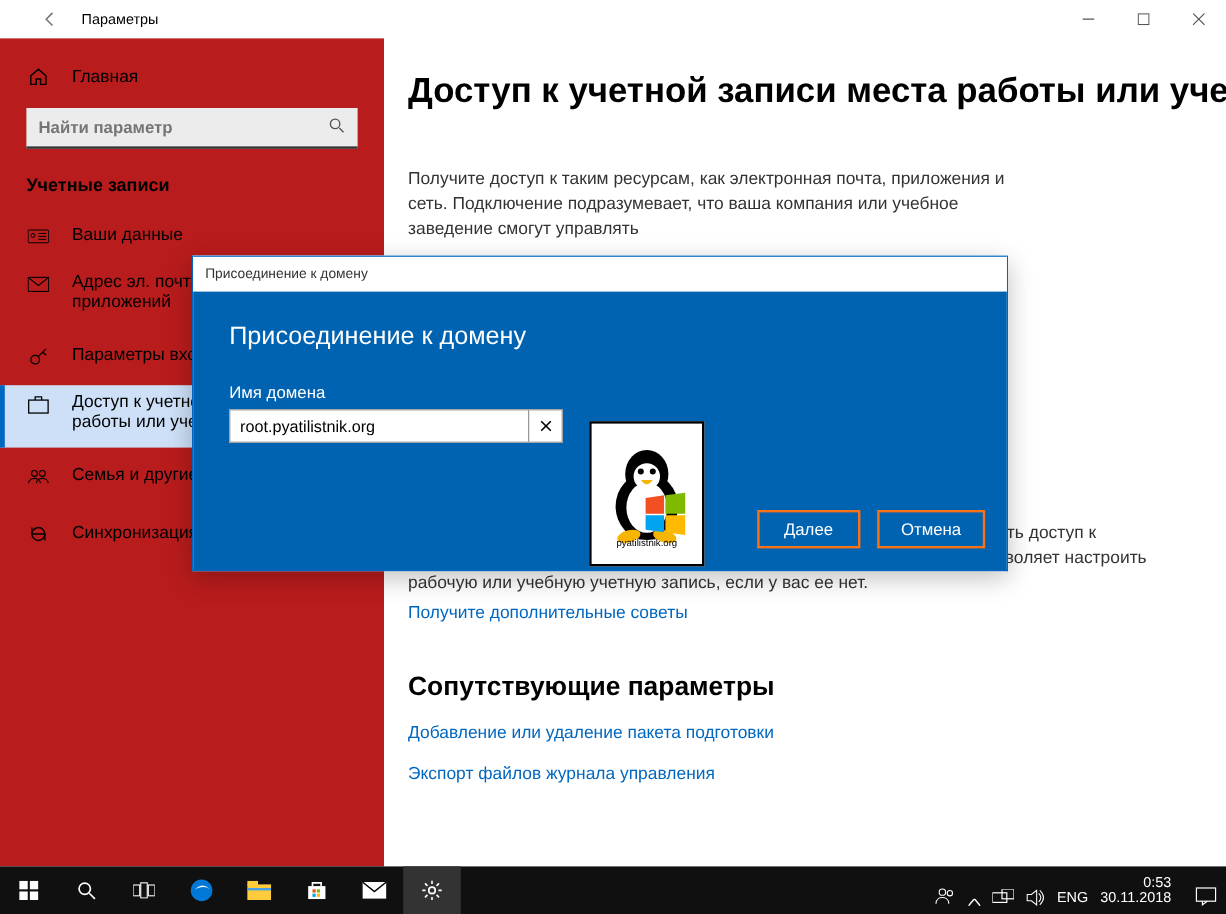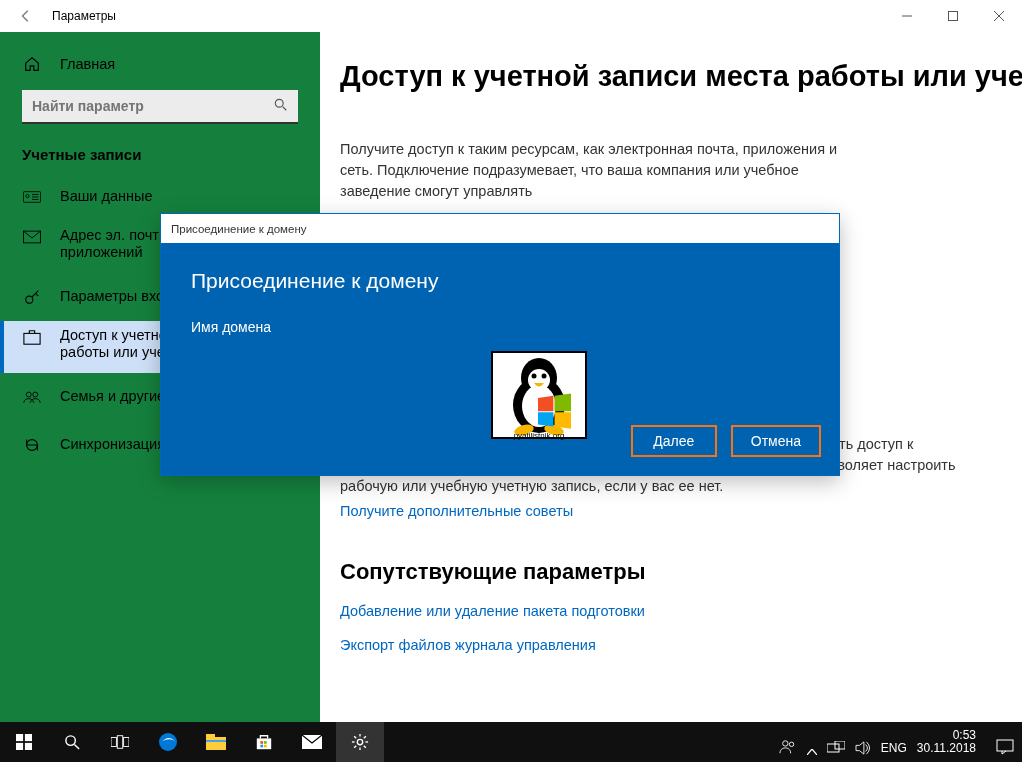--- a/index.html
+++ b/index.html
@@ -1,37 +1,37 @@
 <!DOCTYPE html>
 <html><head>
 <meta charset="utf-8">
 <style>
   * { box-sizing: border-box; margin: 0; padding: 0; font-family: "Segoe UI", Tahoma, sans-serif; }
   html, body { width: 1022px; height: 762px; overflow: hidden; background: #fff; }
 
   
   .titlebar {
-    height: 32px; display: flex; align-items: center; padding-left: 4px;
+    height: 32px; display: flex; align-items: center; padding-left: 20px;
     font-size: 12px; color: #000; background: #fff;
   }
   .titlebar .back-btn {
     width: 44px; height: 32px; display: flex; align-items: center; justify-content: center;
     font-size: 14px; color: #777;
   }
   .titlebar .title { margin-left: 4px; }
   .titlebar .spacer { flex: 1; }
   .titlebar .winbtn {
     width: 46px; height: 32px; display: flex; align-items: center; justify-content: center;
     font-size: 10px; color: #555;
   }
 
   
   .app-body { display: flex; height: 690px; }
   .sidebar {
-    width: 320px; padding: 12px 0 0 0; background: #15803d;
+    width: 320px; padding: 12px 0 0 0; background: #b91c1c;
     border-right: none;
   }
   .sidebar .home-row, .sidebar .nav-item {
     display: flex; align-items: center; height: 40px; padding-left: 22px;
     font-size: 14.5px; color: #000; gap: 18px;
   }
   .sidebar .home-row .icon, .sidebar .nav-item .icon {
     width: 20px; height: 20px; display: flex; align-items: center; justify-content: center;
     color: #333; flex-shrink: 0;
   }
@@ -85,21 +85,21 @@
   .modal-body input[type="text"] {
     width: 250px; height: 28px; border: 1px solid #999; padding: 0 8px;
     font-size: 13.5px; color: #000; background: #fff;
   }
   .modal-body .clear-btn {
     width: 28px; height: 28px; border: 1px solid #999; border-left: none;
     background: #fff; color: #000; display: flex; align-items: center; justify-content: center;
     font-size: 13px;
   }
   .modal-body .logo-box {
-    position: absolute; left: 330px; top: 108px; width: 96px; height: 88px;
+    position: absolute; left: 330px; top: 108px; width: 96px; height: 121px;
     background: #fff; border: 2px solid #000;
     display: flex; align-items: center; justify-content: center;
   }
   .modal-actions {
     position: absolute; right: 18px; bottom: 18px; display: flex; gap: 14px;
   }
   .modal-actions button {
     min-width: 86px; height: 32px; background: transparent; color: #fff;
     border: 2px solid #f97316; font-size: 14px; padding: 0 18px; cursor: pointer;
   }
@@ -252,20 +252,28 @@
   </div>
 </div>
 
 <div class="modal">
   <div class="modal-titlebar">
     <span>Присоединение к домену</span>
   </div>
   <div class="modal-body">
     <h3>Присоединение к домену</h3>
     <div class="field-label">Имя домена</div>
+    <div class="input-row">
+      <input type="text" value="root.pyatilistnik.org" style="">
+      <div class="clear-btn">
+        <svg viewBox="0 0 10 10" width="10" height="10">
+            <path d="M1 1 L9 9 M9 1 L1 9" stroke="#000" stroke-width="1.3"></path>
+          </svg>
+      </div>
+    </div>
 
     <div class="logo-box">
       <svg viewBox="0 0 90 90" width="90" height="90">
 
         <ellipse cx="45" cy="28" rx="18" ry="20" fill="#000"></ellipse>
         <ellipse cx="45" cy="55" rx="26" ry="28" fill="#000"></ellipse>
         <ellipse cx="45" cy="56" rx="17" ry="21" fill="#fff"></ellipse>
         <ellipse cx="45" cy="30" rx="11" ry="11" fill="#fff"></ellipse>
         <circle cx="40" cy="26" r="2.5" fill="#000"></circle>
           <circle cx="50" cy="26" r="2.5" fill="#000"></circle>

